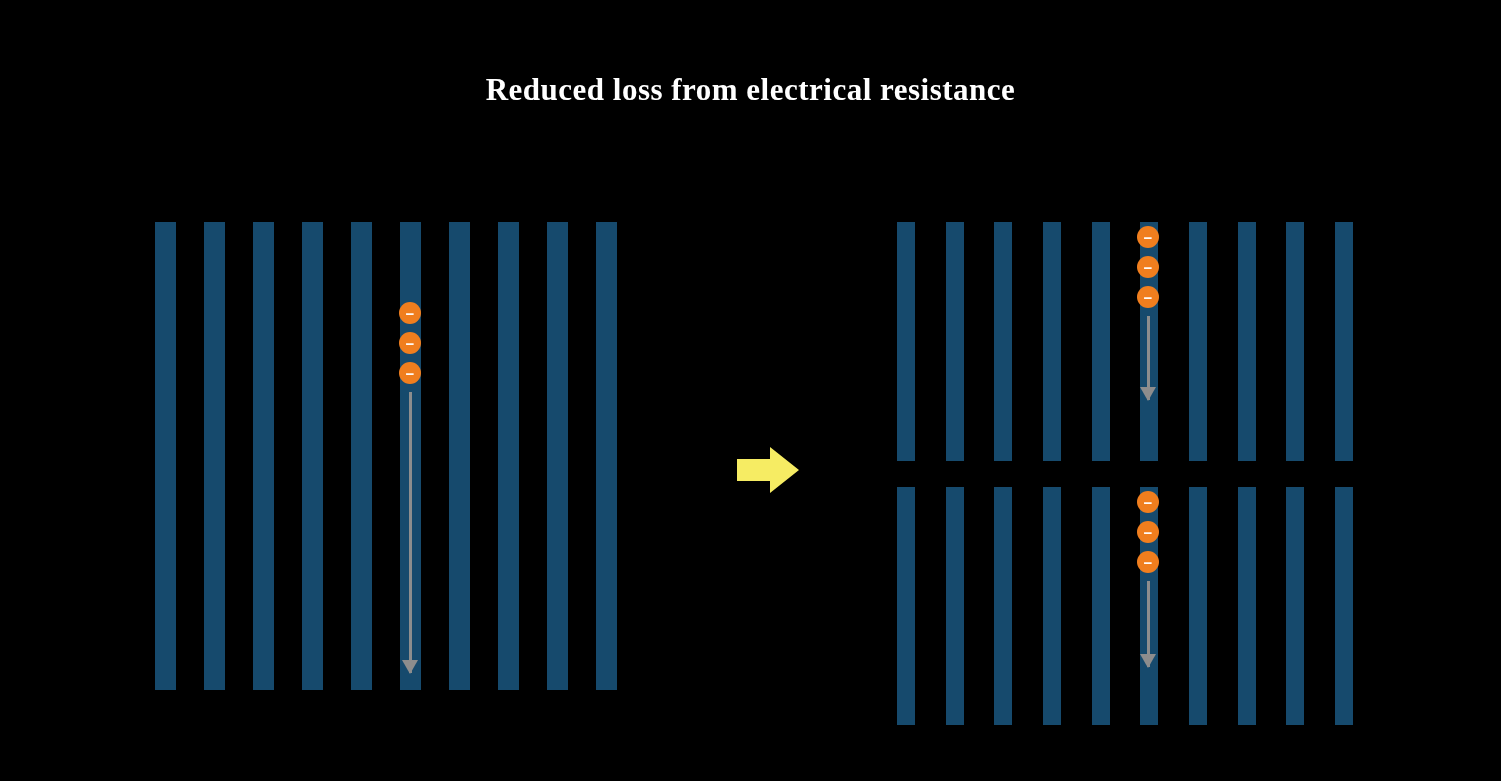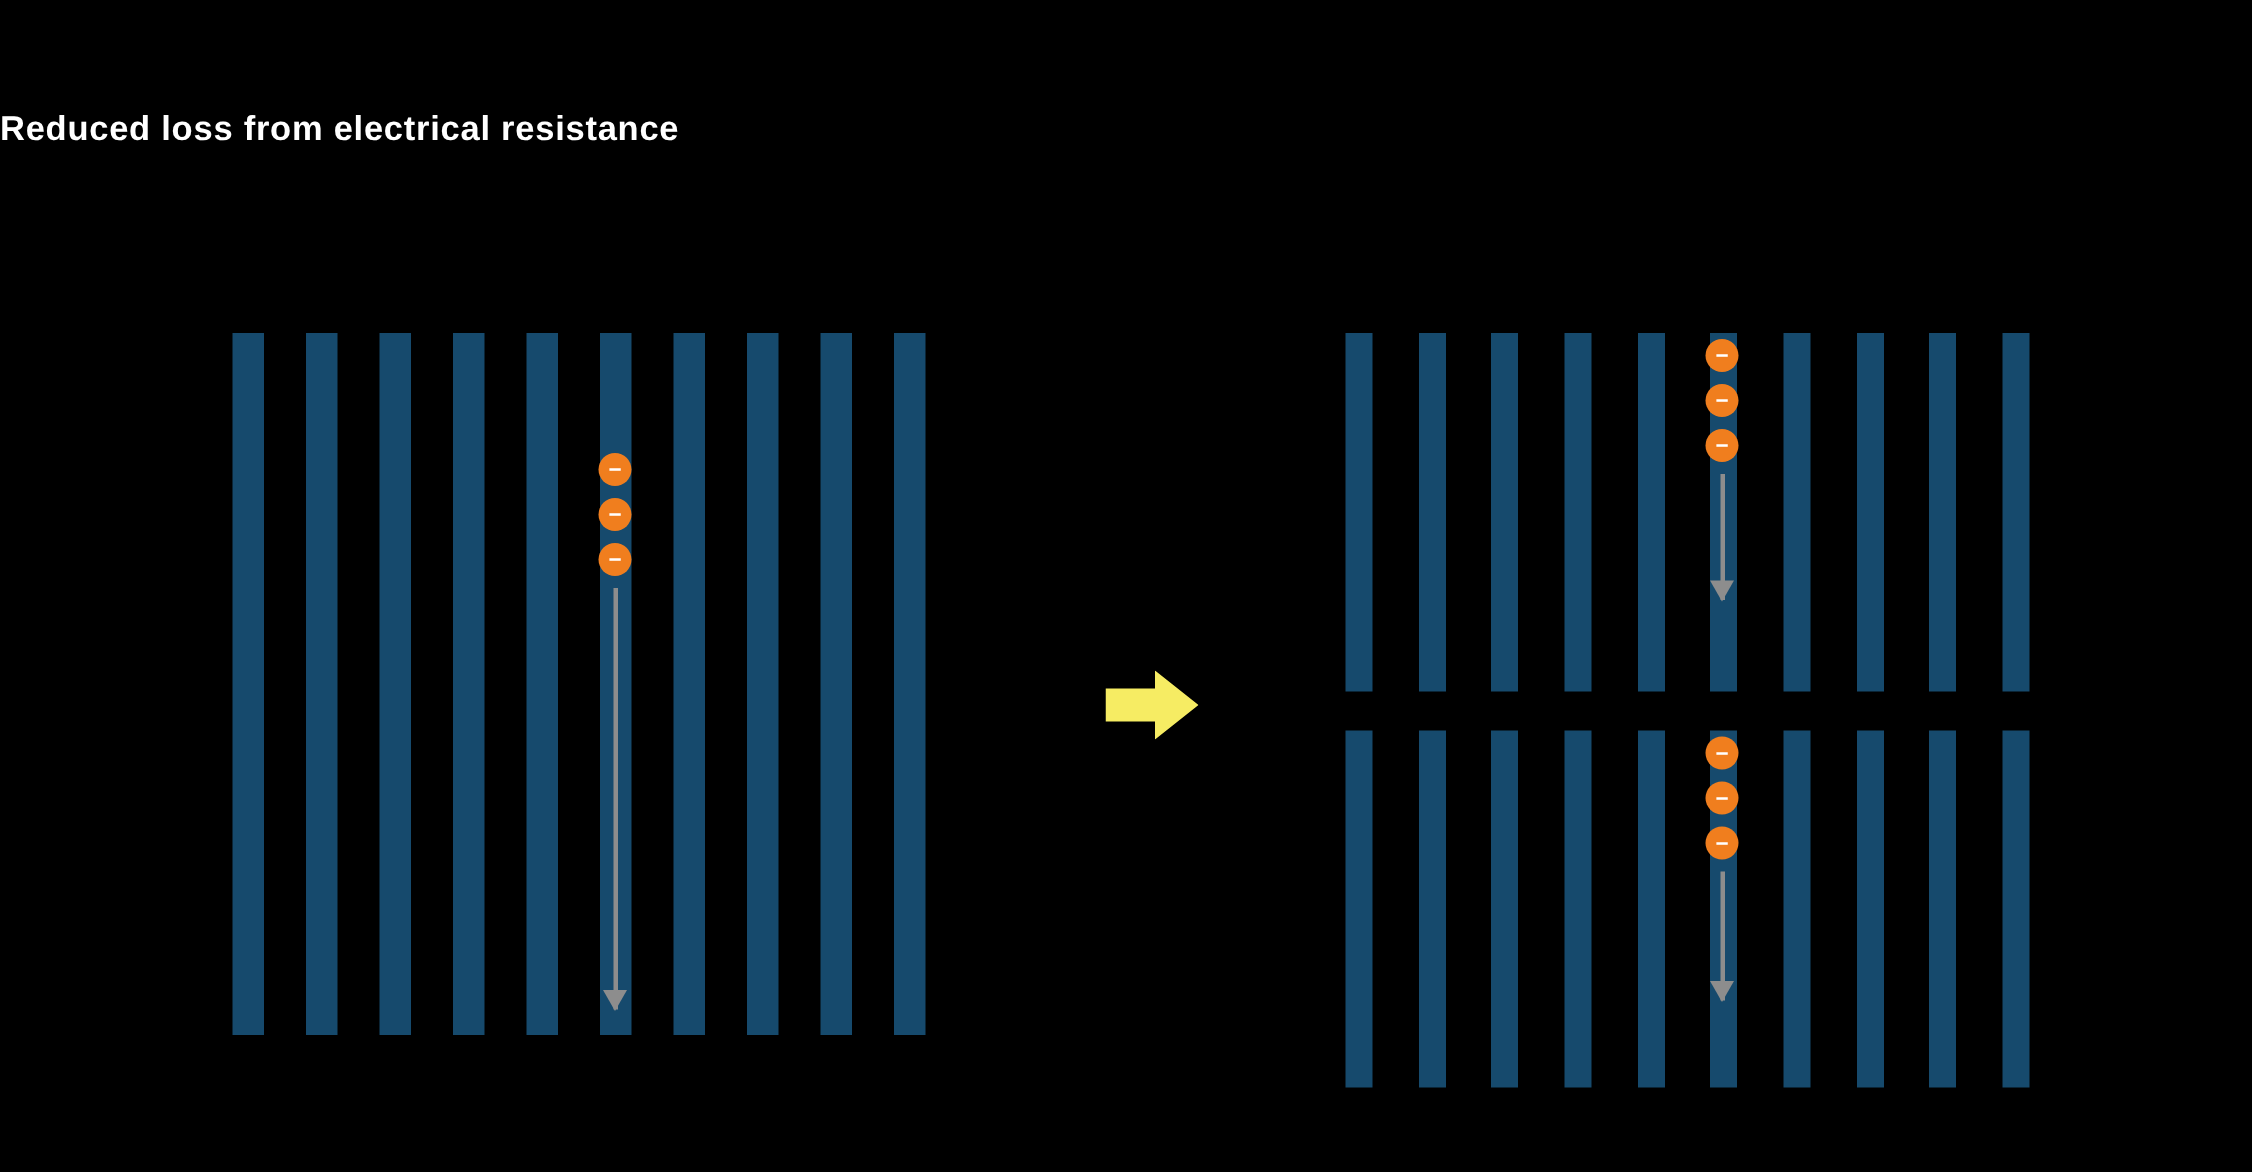--- a/index.html
+++ b/index.html
@@ -13,24 +13,26 @@
     height: 781px;
     background: var(--background, #000000);
     overflow: hidden;
     font-family: "Liberation Sans", sans-serif;
   }
   .title {
     position: absolute;
     top: 72px;
     left: 0;
     width: 100%;
+    text-align: center;
     color: var(--title, #ffffff);
-    font-size: 23px;
+    font-size: 31px;
     font-weight: bold;
     letter-spacing: 0.5px;
+    font-family: Liberation Serif, serif;
   }
   
   .bar-grid {
     position: absolute;
     display: flex;
     justify-content: space-between;
   }
   .bar {
     background: var(--bar, #164a6d);
     height: 100%;

